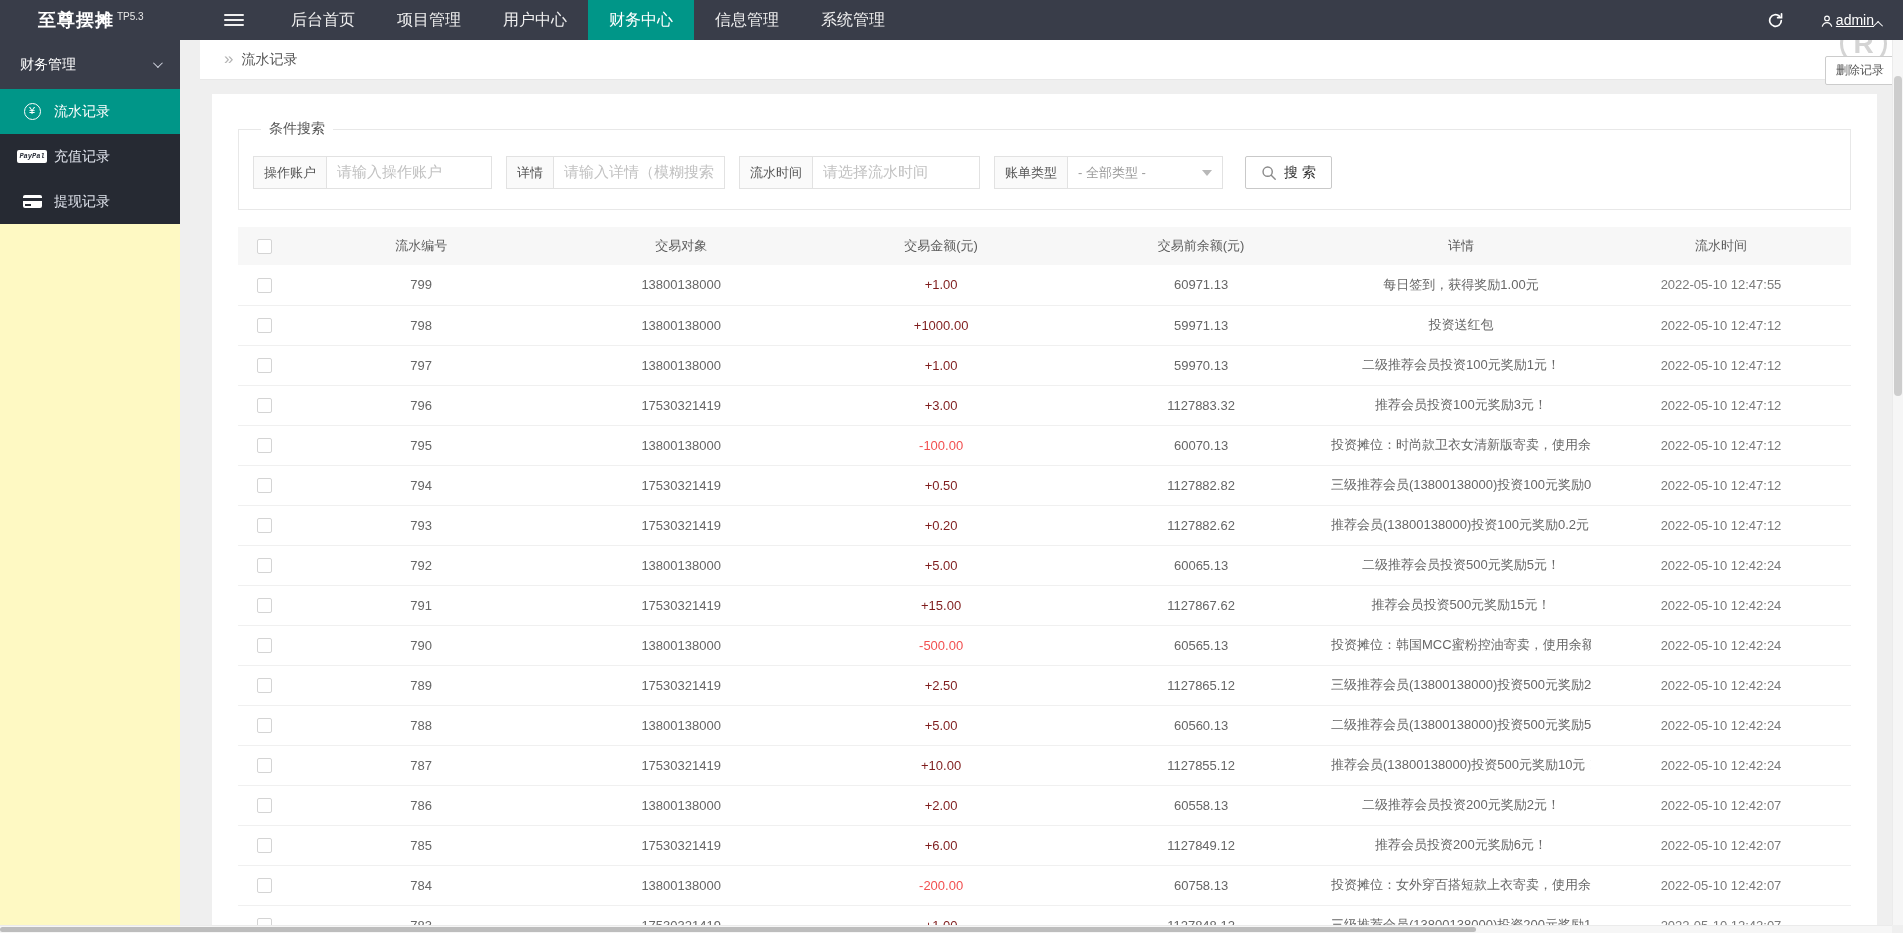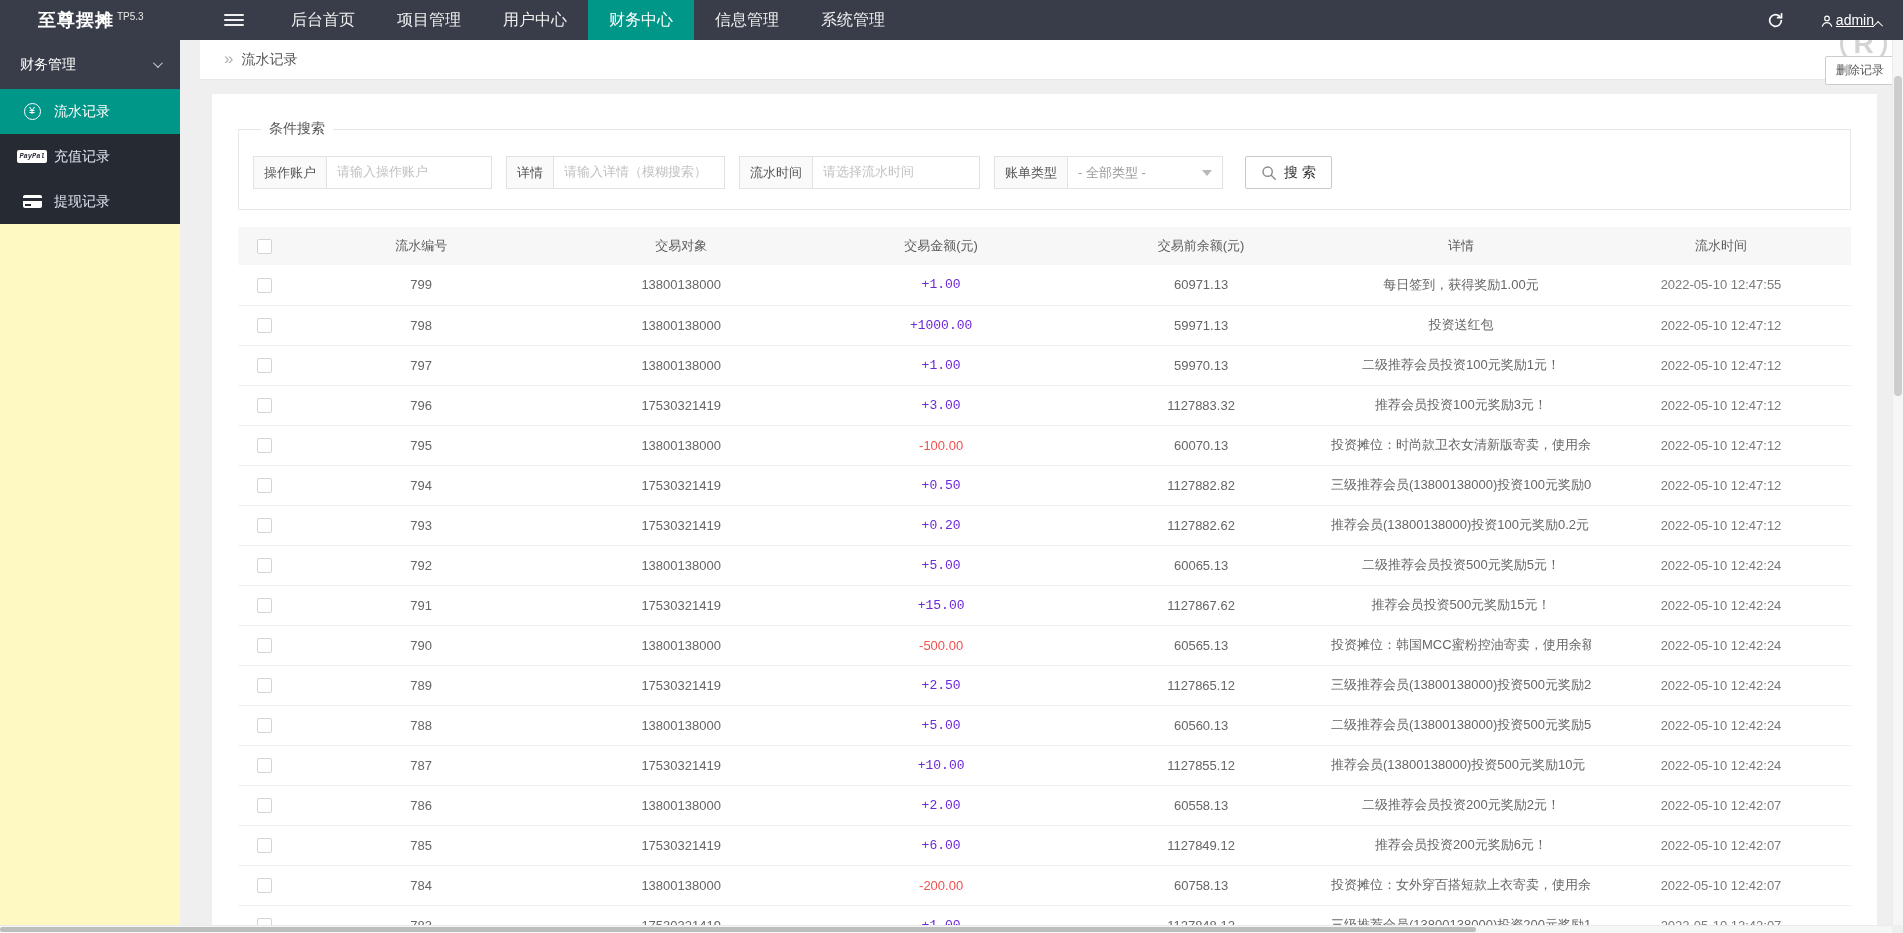--- a/index.html
+++ b/index.html
@@ -43,35 +43,35 @@
   .bc-title { font-size:14px; color:#555; }
   .content { padding:14px 26px 0 12px; height:calc(100% - 40px); }
   .card { background:#fff; height:100%; padding:26px 26px 0 26px; }
 
   
   fieldset { border:1px solid #e8e8e8; padding:18px 14px 20px 14px; }
   legend { font-size:14px; color:#555; padding:0 8px; margin-left:8px; }
   .form-row { display:flex; align-items:center; }
   .igroup { display:flex; align-items:stretch; height:33px; margin-right:14px; }
   .addon { display:flex; align-items:center; padding:0 10px; background:#fafafa; border:1px solid #e2e2e2; border-right:none; font-size:13px; color:#555; white-space:nowrap;text-align:center; }
-  .igroup input { border:1px solid #e2e2e2; font-size:13px; color:#333; padding:3px 10px; outline:none; font-family:Liberation Mono, monospace; }
+  .igroup input { border:1px solid #e2e2e2; font-size:15px; color:#333; padding:3px 10px; outline:none; font-family:Liberation Serif, serif; }
   .igroup input::placeholder { color:#c2c2c2; }
   .in-account { width:166px; } .in-detail { width:172px; } .in-time { width:168px; }
   .select { width:156px; border:1px solid #e2e2e2; display:flex; align-items:center; justify-content:space-between; padding:0 10px; font-size:13px; color:#9a9a9a; cursor:pointer; background:#fff; }
   .caret-down { width:0; height:0; border-left:5px solid transparent; border-right:5px solid transparent; border-top:6px solid #b8b8b8; }
   .search-btn { height:33px; display:flex; align-items:center; gap:7px; padding:0 15px; background:#fff; border:1px solid #c9c9c9; border-radius:2px; font-size:14px; color:#333; cursor:pointer; font-family:inherit;margin-left:8px; }
 
   
   table { width:100%; border-collapse:collapse; table-layout:fixed; margin-top:17px; }
   th { height:38px; background:#f7f7f7; font-weight:400; font-size:13px; color:#5d5d5d; text-align:center; }
   td { height:40px; font-size:13px; color:#666; text-align:center; border-bottom:1px solid #f0f0f0; overflow:hidden; white-space:nowrap; }
   .col-cb { width:3.3%; } .col-id { width:9.2%; } .col-target { width:11.4%; }
   .col-amt { width:11.4%; } .col-bal { width:12.9%; } .col-detail { width:35.6%; } .col-time { width:16.2%; }
   td.t-time { color:#7a7a7a; }
-  .pos { color:#6d28d9;font-family:Liberation Mono, monospace; } .neg { color:#F25050; }
+  .pos { color:#7f1d1d; } .neg { color:#F25050; }
   input[type=checkbox] { appearance:none; -webkit-appearance:none; width:15px; height:15px; border:1px solid #d4d4d4; border-radius:2px; background:#fff; vertical-align:middle; cursor:pointer; }
 
   
   .watermark { position:absolute; top:20px; right:16px; width:47px; height:47px; border:3px solid #d4d4d4; border-radius:50%; color:#d4d4d4; font-weight:bold; font-size:28px; display:flex; align-items:center; justify-content:center; z-index:2; background:transparent; }
   .delete-btn { position:absolute; top:56px; right:8px; z-index:20; background:#fff; border:1px solid #ccc; border-radius:2px; padding:5px 10px; font-size:12px; color:#555; cursor:pointer; font-family:inherit; }
 
   
   .vscroll { position:absolute; top:40px; right:0; bottom:8px; width:11px; background:#f6f6f6; border-left:1px solid #ebebeb; z-index:30; }
   .vthumb { position:absolute; top:36px; left:1px; right:1px; height:320px; background:#cdcdcd; border-radius:5px; }
   .hscroll { position:absolute; left:0; right:11px; bottom:0; height:8px; background:#f6f6f6; border-top:1px solid #ebebeb; z-index:30; }

